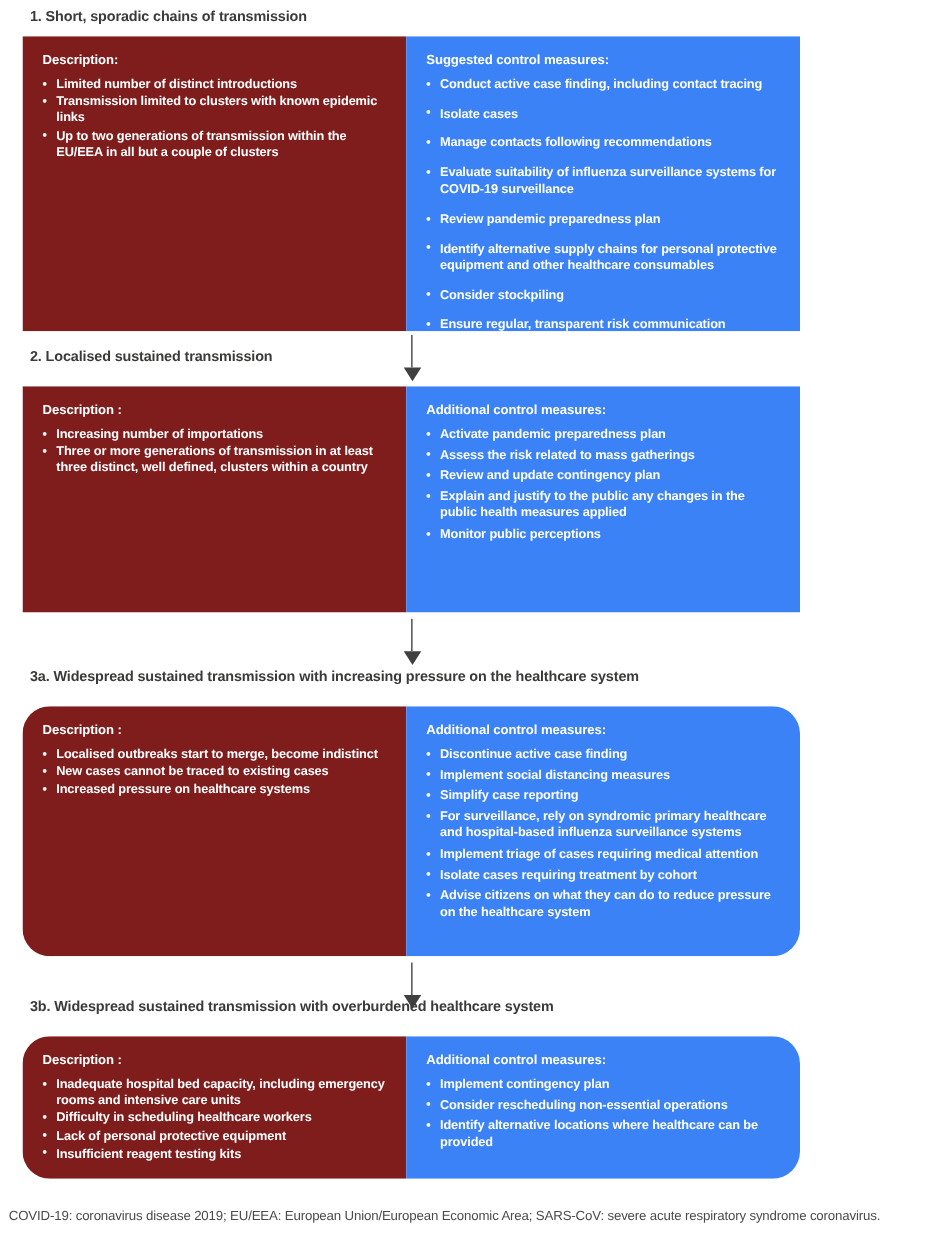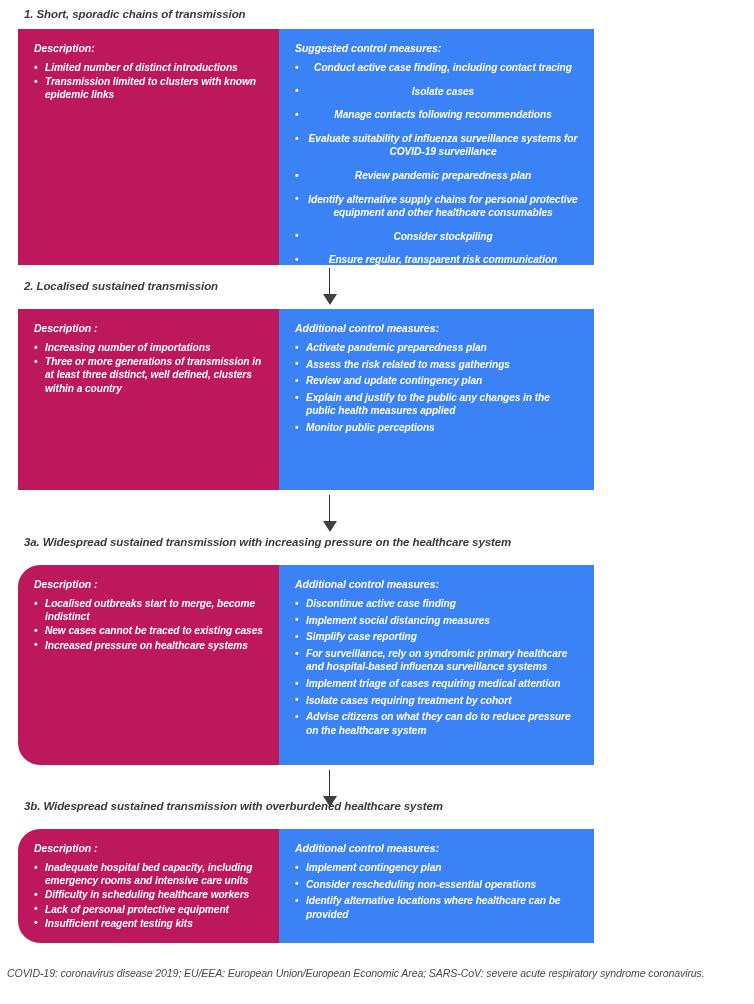--- a/index.html
+++ b/index.html
@@ -12,21 +12,20 @@
     height: 1004px;
     position: relative;
     font-family: "Liberation Sans", sans-serif;
     -webkit-font-smoothing: antialiased;
   }
   .page {
     position: relative;
     width: 754px;
     height: 1004px;
     overflow: hidden;
-    font-style: italic;
   }
 
   
   .stage-title {
     position: absolute;
     left: 24px;
     font-size: 11.5px;
     font-weight: bold;
     color: #3a3a38;
     letter-spacing: -0.1px;
@@ -42,22 +41,22 @@
     overflow: hidden;
   }
   .stage-box.rounded {
     border-radius: 22px;
   }
   .col {
     box-sizing: border-box;
     padding: 13px 14px 12px 16px;
   }
   .col-desc {
-    width: 261px;
-    background: #be185d;
+    width: 307px;
+    background: #7f1d1d;
   }
   .col-meas {
     width: 315px;
     background: #3b82f6;
   }
   .col-head {
     color: #ffffff;
     font-size: 10.5px;
     font-weight: bold;
     margin: 0 0 7px 0;
@@ -81,21 +80,20 @@
   ul.bullets li::before {
     content: "\2022";
     position: absolute;
     left: 0;
     top: -0.5px;
     font-size: 10px;
   }
   
   ul.bullets.loose li {
     margin-bottom: 10.5px;
-    text-align: center;
   }
   ul.bullets.semi li {
     margin-bottom: 3.5px;
   }
 
   
   .arrow {
     position: absolute;
     left: 323px;
     width: 14px;
@@ -135,20 +133,21 @@
 <div class="page">
 
   <div class="stage-title" style="top:8px;">1. Short, sporadic chains of transmission</div>
 
   <div class="stage-box" style="top:29px; height:236px;">
     <div class="col col-desc">
       <p class="col-head">Description:</p>
       <ul class="bullets">
         <li>Limited number of distinct introductions</li>
         <li>Transmission limited to clusters with known epidemic links</li>
+        <li>Up to two generations of transmission within the EU/EEA in all but a couple of clusters</li>
       </ul>
     </div>
     <div class="col col-meas">
       <p class="col-head">Suggested control measures:</p>
       <ul class="bullets loose">
         <li>Conduct active case finding, including contact tracing</li>
         <li>Isolate cases</li>
         <li>Manage contacts following recommendations</li>
         <li>Evaluate suitability of influenza surveillance systems for COVID-19 surveillance</li>
         <li>Review pandemic preparedness plan</li>

